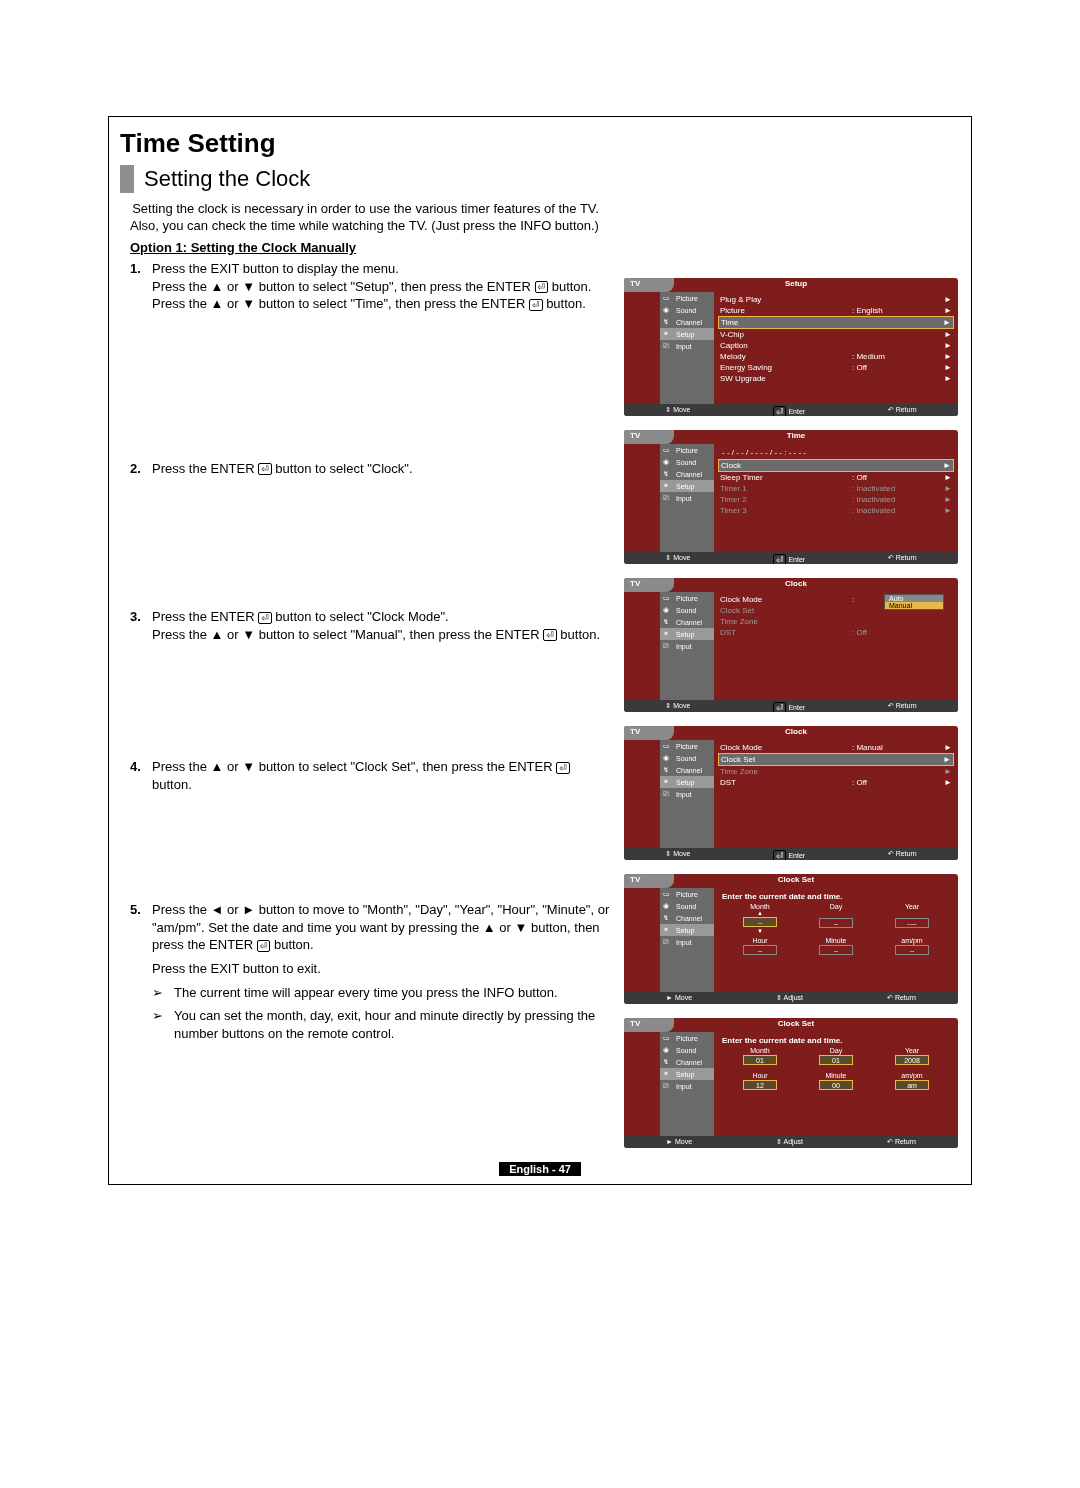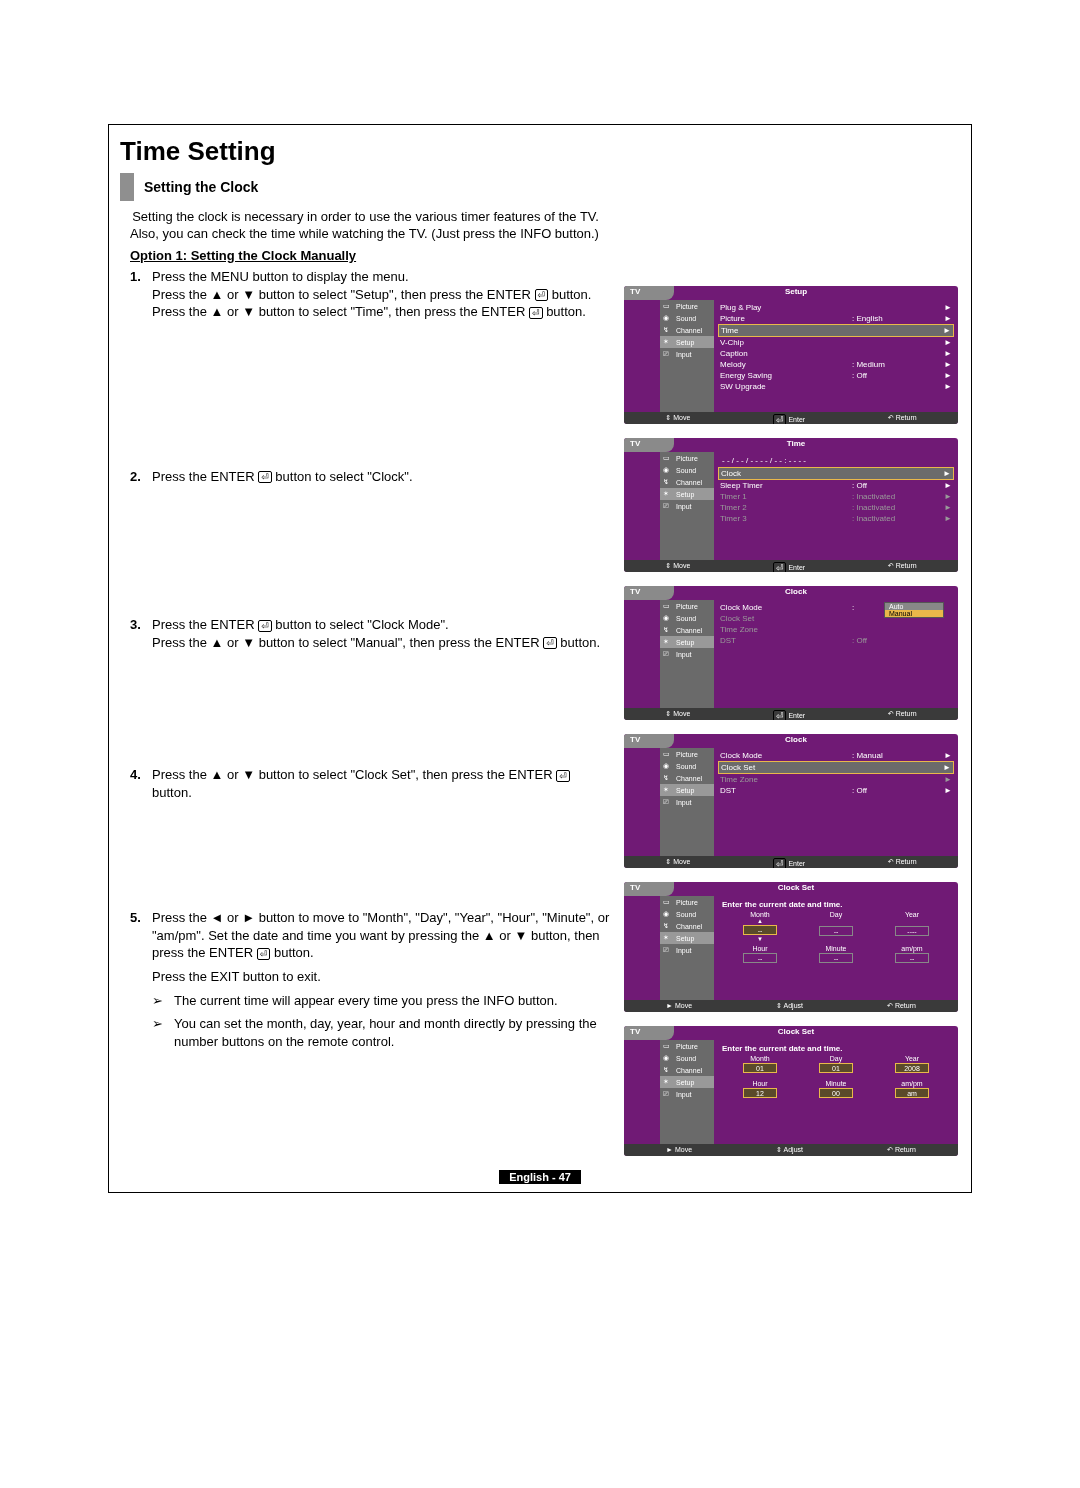--- a/index.html
+++ b/index.html
@@ -1,37 +1,37 @@
 <!DOCTYPE html>
 <html><head>
 <meta charset="utf-8">
 <style>
   * { box-sizing: border-box; margin: 0; padding: 0; }
   body { background: #fff; font-family: Arial, Helvetica, sans-serif; }
-  .page { width: 1080px; height: 1285px; margin: 16px auto; position: relative; background: #fff; }
+  .page { width: 1080px; height: 1285px; margin: 8px auto; position: relative; background: #fff; }
   .frame { position: absolute; left: 108px; top: 108px; right: 108px; bottom: 108px; border: 1px solid #000; }
   .h1 { position: absolute; left: 120px; top: 120px; font-size: 26px; font-weight: bold; }
   .h2bar { position: absolute; left: 120px; top: 156px; right: 120px; height: 30px; display: flex; align-items: center; }
   .h2marker { width: 14px; height: 28px; background: #8f8f8f; margin-right: 10px; }
-  .h2 { font-size: 14px; font-weight: bold; }
+  .h2 { font-size: 22px; font-weight: normal; }
   .intro { position: absolute; left: 130px; top: 193px; font-size: 13px; line-height: 1.3; text-align: right; }
   .opt { position: absolute; left: 130px; top: 232px; font-size: 13px; font-weight: bold; text-decoration: underline; text-align: right; }
   .steps { position: absolute; left: 130px; top: 252px; width: 480px; font-size: 13px; line-height: 1.35; }
   .step { display: flex; margin-bottom: 12px; }
   .stepnum { width: 22px; font-weight: bold; flex: none; }
   .steptxt { flex: 1; }
   .step2 { margin-top: 147px; }
   .step3 { margin-top: 131px; }
   .step4 { margin-top: 115px; }
   .step5 { margin-top: 108px; }
   .note { display: flex; margin-top: 6px; }
   .noteicon { width: 22px; flex: none; }
   .enter-icon { display:inline-block; border:1px solid #000; border-radius:2px; font-size:9px; padding:0 2px; line-height:10px; vertical-align:middle;}
   .menus { position: absolute; left: 624px; top: 270px; }
-  .menu { width: 334px; background: #701a75; border-radius: 3px; margin-bottom: 14px; font-size: 8px; color: #fff; overflow:hidden; position:relative;}
+  .menu { width: 334px; background: #7f1d1d; border-radius: 3px; margin-bottom: 14px; font-size: 8px; color: #fff; overflow:hidden; position:relative;}
   .menu-head { display:flex; height:14px; }
   .mh-l { background:#8a8a8a; padding:1px 6px; font-weight:bold; border-bottom-right-radius:8px; width:50px;}
   .mh-c { flex:1; text-align:center; font-weight:bold; padding-top:1px; }
   .mh-r { width:40px; }
   .menu-body { display:flex;padding-left:36px; }
   .sidebar { width:54px; background:#6a6a6a; }
   .sb-item { display:flex; align-items:center; padding:2px 3px; gap:3px; font-size:7px;}
   .sb-item.sel { background:#999; }
   .sb-ic { width:10px; height:8px; }
   .content { flex:1; padding:2px 4px 0 4px; }
@@ -68,21 +68,21 @@
   <div class="intro">
     <div>Setting the clock is necessary in order to use the various timer features of the TV.</div>
     <div>Also, you can check the time while watching the TV. (Just press the INFO button.)</div>
   </div>
   <div class="opt">Option 1: Setting the Clock Manually</div>
 
   <div class="steps">
     <div class="step">
       <div class="stepnum">1.</div>
       <div class="steptxt">
-        <div><span>Press the MENU button to display the menu.</span></div>
+        <div><span>Press the EXIT button to display the menu.</span></div>
         <div><span>Press the ▲ or ▼ button to select "Setup", then press the ENTER </span><span class="enter-icon">⏎</span><span> button.</span></div>
         <div><span>Press the ▲ or ▼ button to select "Time", then press the ENTER </span><span class="enter-icon">⏎</span><span> button.</span></div>
       </div>
     </div>
 
     <div class="step step2">
       <div class="stepnum">2.</div>
       <div class="steptxt"><span>Press the ENTER </span><span class="enter-icon">⏎</span><span> button to select "Clock".</span></div>
     </div>
 
@@ -103,21 +103,21 @@
       <div class="stepnum">5.</div>
       <div class="steptxt">
         <div><span>Press the ◄ or ► button to move to "Month", "Day", "Year", "Hour", "Minute", or "am/pm". Set the date and time you want by pressing the ▲ or ▼ button, then press the ENTER </span><span class="enter-icon">⏎</span><span> button.</span></div>
         <div style="margin-top:6px;">Press the EXIT button to exit.</div>
         <div class="note">
             <div class="noteicon">➢</div>
             <div>The current time will appear every time you press the INFO button.</div>
           </div>
         <div class="note">
             <div class="noteicon">➢</div>
-            <div>You can set the month, day, year, hour and month directly by pressing the number buttons on the remote control.</div>
+            <div>You can set the month, day, exit, hour and minute directly by pressing the number buttons on the remote control.</div>
           </div>
       </div>
     </div>
   </div>
 
   <div class="menus">
 
     <div class="menu" style="height:138px;">
       <div class="menu-head">
           <div class="mh-l">TV</div>

